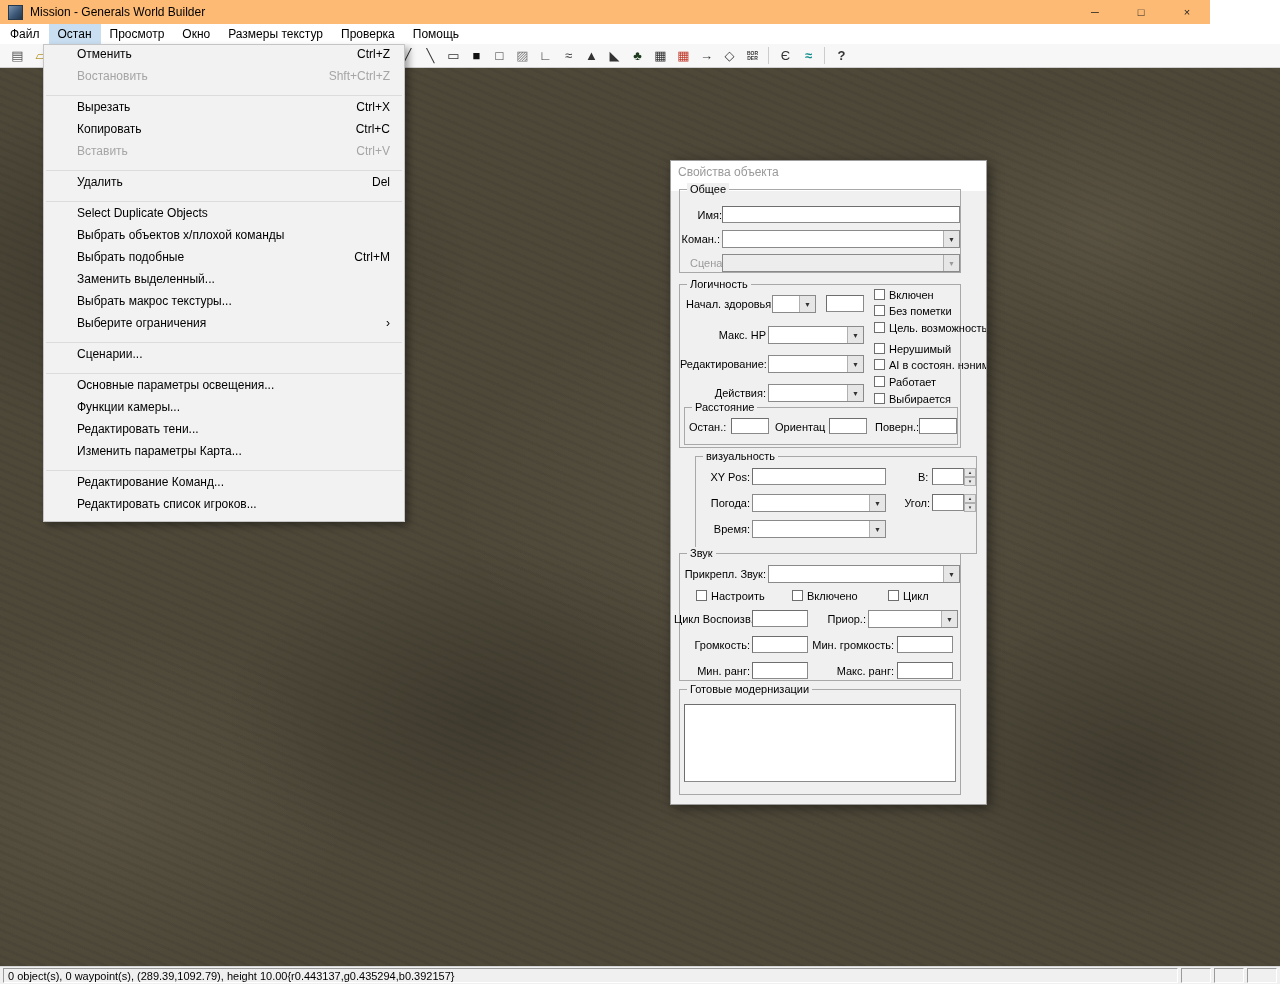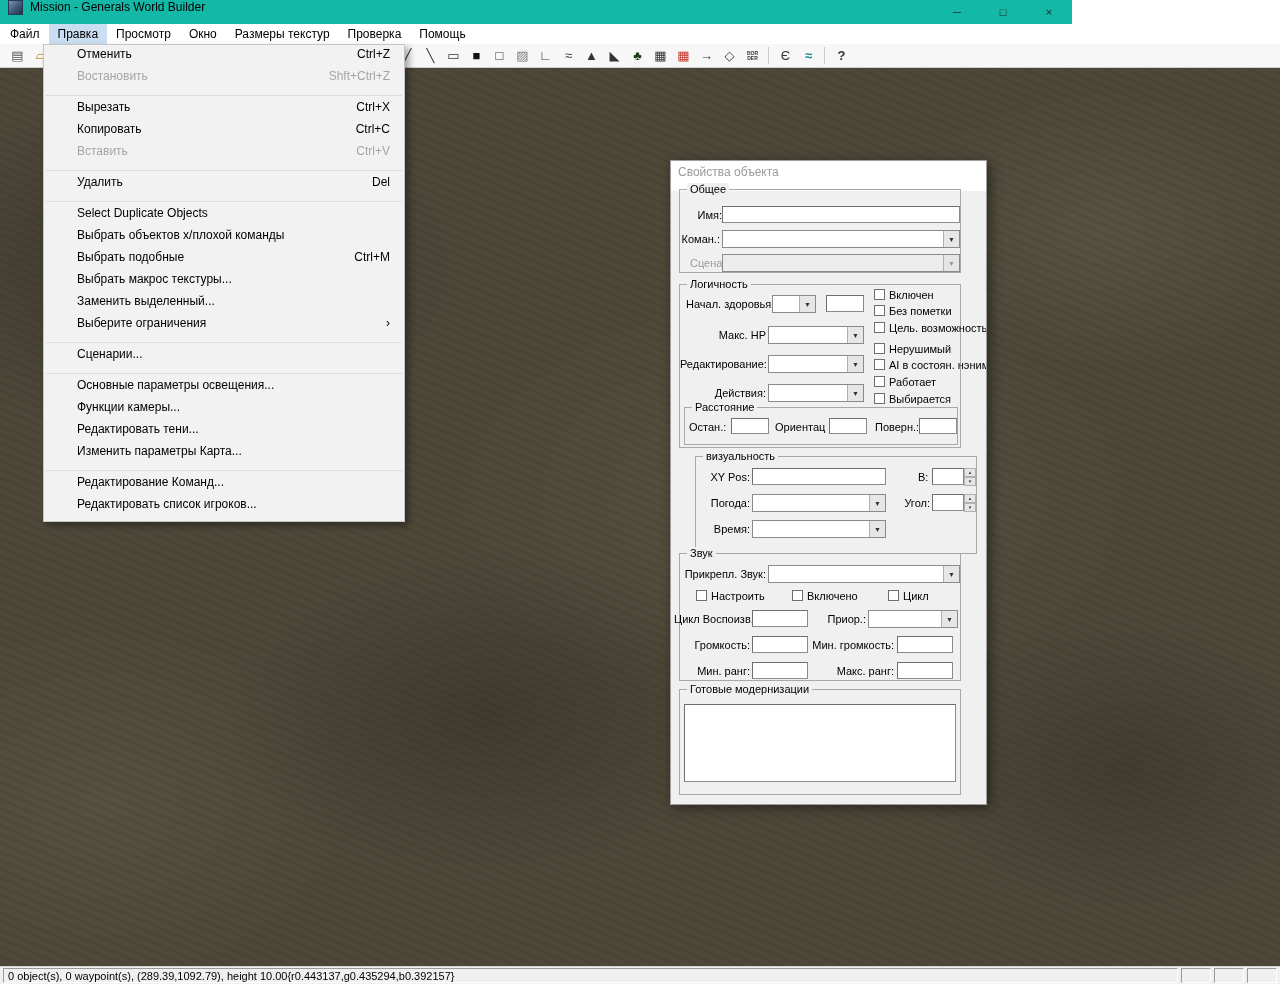--- a/index.html
+++ b/index.html
@@ -1,19 +1,19 @@
 <!DOCTYPE html>
 <html><head>
 <meta charset="utf-8">
 <style>
   *{margin:0;padding:0;box-sizing:border-box}
   html,body{width:1280px;height:984px;overflow:hidden;font-family:"Liberation Sans",sans-serif;background:#fff}
 
   
-  .titlebar{position:absolute;left:0;top:0;width:1072px;height:24px;background:#14b8a6;display:flex;align-items:flex-start}
+  .titlebar{position:absolute;left:0;top:0;width:1210px;height:24px;background:#fdba74;display:flex;align-items:center}
   .app-icon{width:15px;height:15px;margin-left:8px;background:linear-gradient(135deg,#7a93b0 0%,#3c5876 55%,#22354a 100%);border:1px solid #26384c;flex:none}
   .title-text{font-size:12px;color:#000;margin-left:7px;white-space:nowrap}
   .win-controls{position:absolute;right:0;top:0;height:24px;display:flex}
   .win-btn{width:46px;height:24px;display:flex;align-items:center;justify-content:center;font-size:11px;color:#222}
 
   
   .menubar{position:absolute;left:0;top:24px;width:1280px;height:20px;background:#ffffff;display:flex;padding-left:1px;font-size:12px}
   .menu-bar-item{height:20px;line-height:20px;padding:0 9px;color:#000;white-space:nowrap}
   .menu-bar-item.active{background:#c9def1}
 
@@ -78,21 +78,21 @@
   <span class="title-text">Mission - Generals World Builder</span>
   <div class="win-controls">
     <span class="win-btn">─</span>
     <span class="win-btn">□</span>
     <span class="win-btn">×</span>
   </div>
 </div>
 
 <div class="menubar" id="menubar">
     <div class="menu-bar-item">Файл</div>
-    <div class="menu-bar-item active">Правка</div>
+    <div class="menu-bar-item active">Остан</div>
     <div class="menu-bar-item">Просмотр</div>
     <div class="menu-bar-item">Окно</div>
     <div class="menu-bar-item">Размеры текстур</div>
     <div class="menu-bar-item">Проверка</div>
     <div class="menu-bar-item">Помощь</div>
   </div>
 
 <div class="toolbar" id="toolbar">
     <div class="tb-btn">
       <span class="tb-glyph" style="color: rgb(85, 85, 85);">▤</span>
@@ -199,25 +199,25 @@
     </div>
     <div class="menu-item">
       <span class="mi-label">Выбрать объектов х/плохой команды</span>
       <span class="mi-shortcut"></span>
     </div>
     <div class="menu-item">
       <span class="mi-label">Выбрать подобные</span>
       <span class="mi-shortcut">Ctrl+M</span>
     </div>
     <div class="menu-item">
+      <span class="mi-label">Заменить выделенный...</span>
+      <span class="mi-shortcut"></span>
+    </div>
+    <div class="menu-item">
       <span class="mi-label">Выбрать макрос текстуры...</span>
-      <span class="mi-shortcut"></span>
-    </div>
-    <div class="menu-item">
-      <span class="mi-label">Заменить выделенный...</span>
       <span class="mi-shortcut"></span>
     </div>
     <div class="menu-item">
       <span class="mi-label">Выберите ограничения</span>
       <span class="mi-shortcut">›</span>
     </div>
     <div class="menu-sep"></div>
     <div class="menu-item">
       <span class="mi-label">Сценарии...</span>
       <span class="mi-shortcut"></span>

